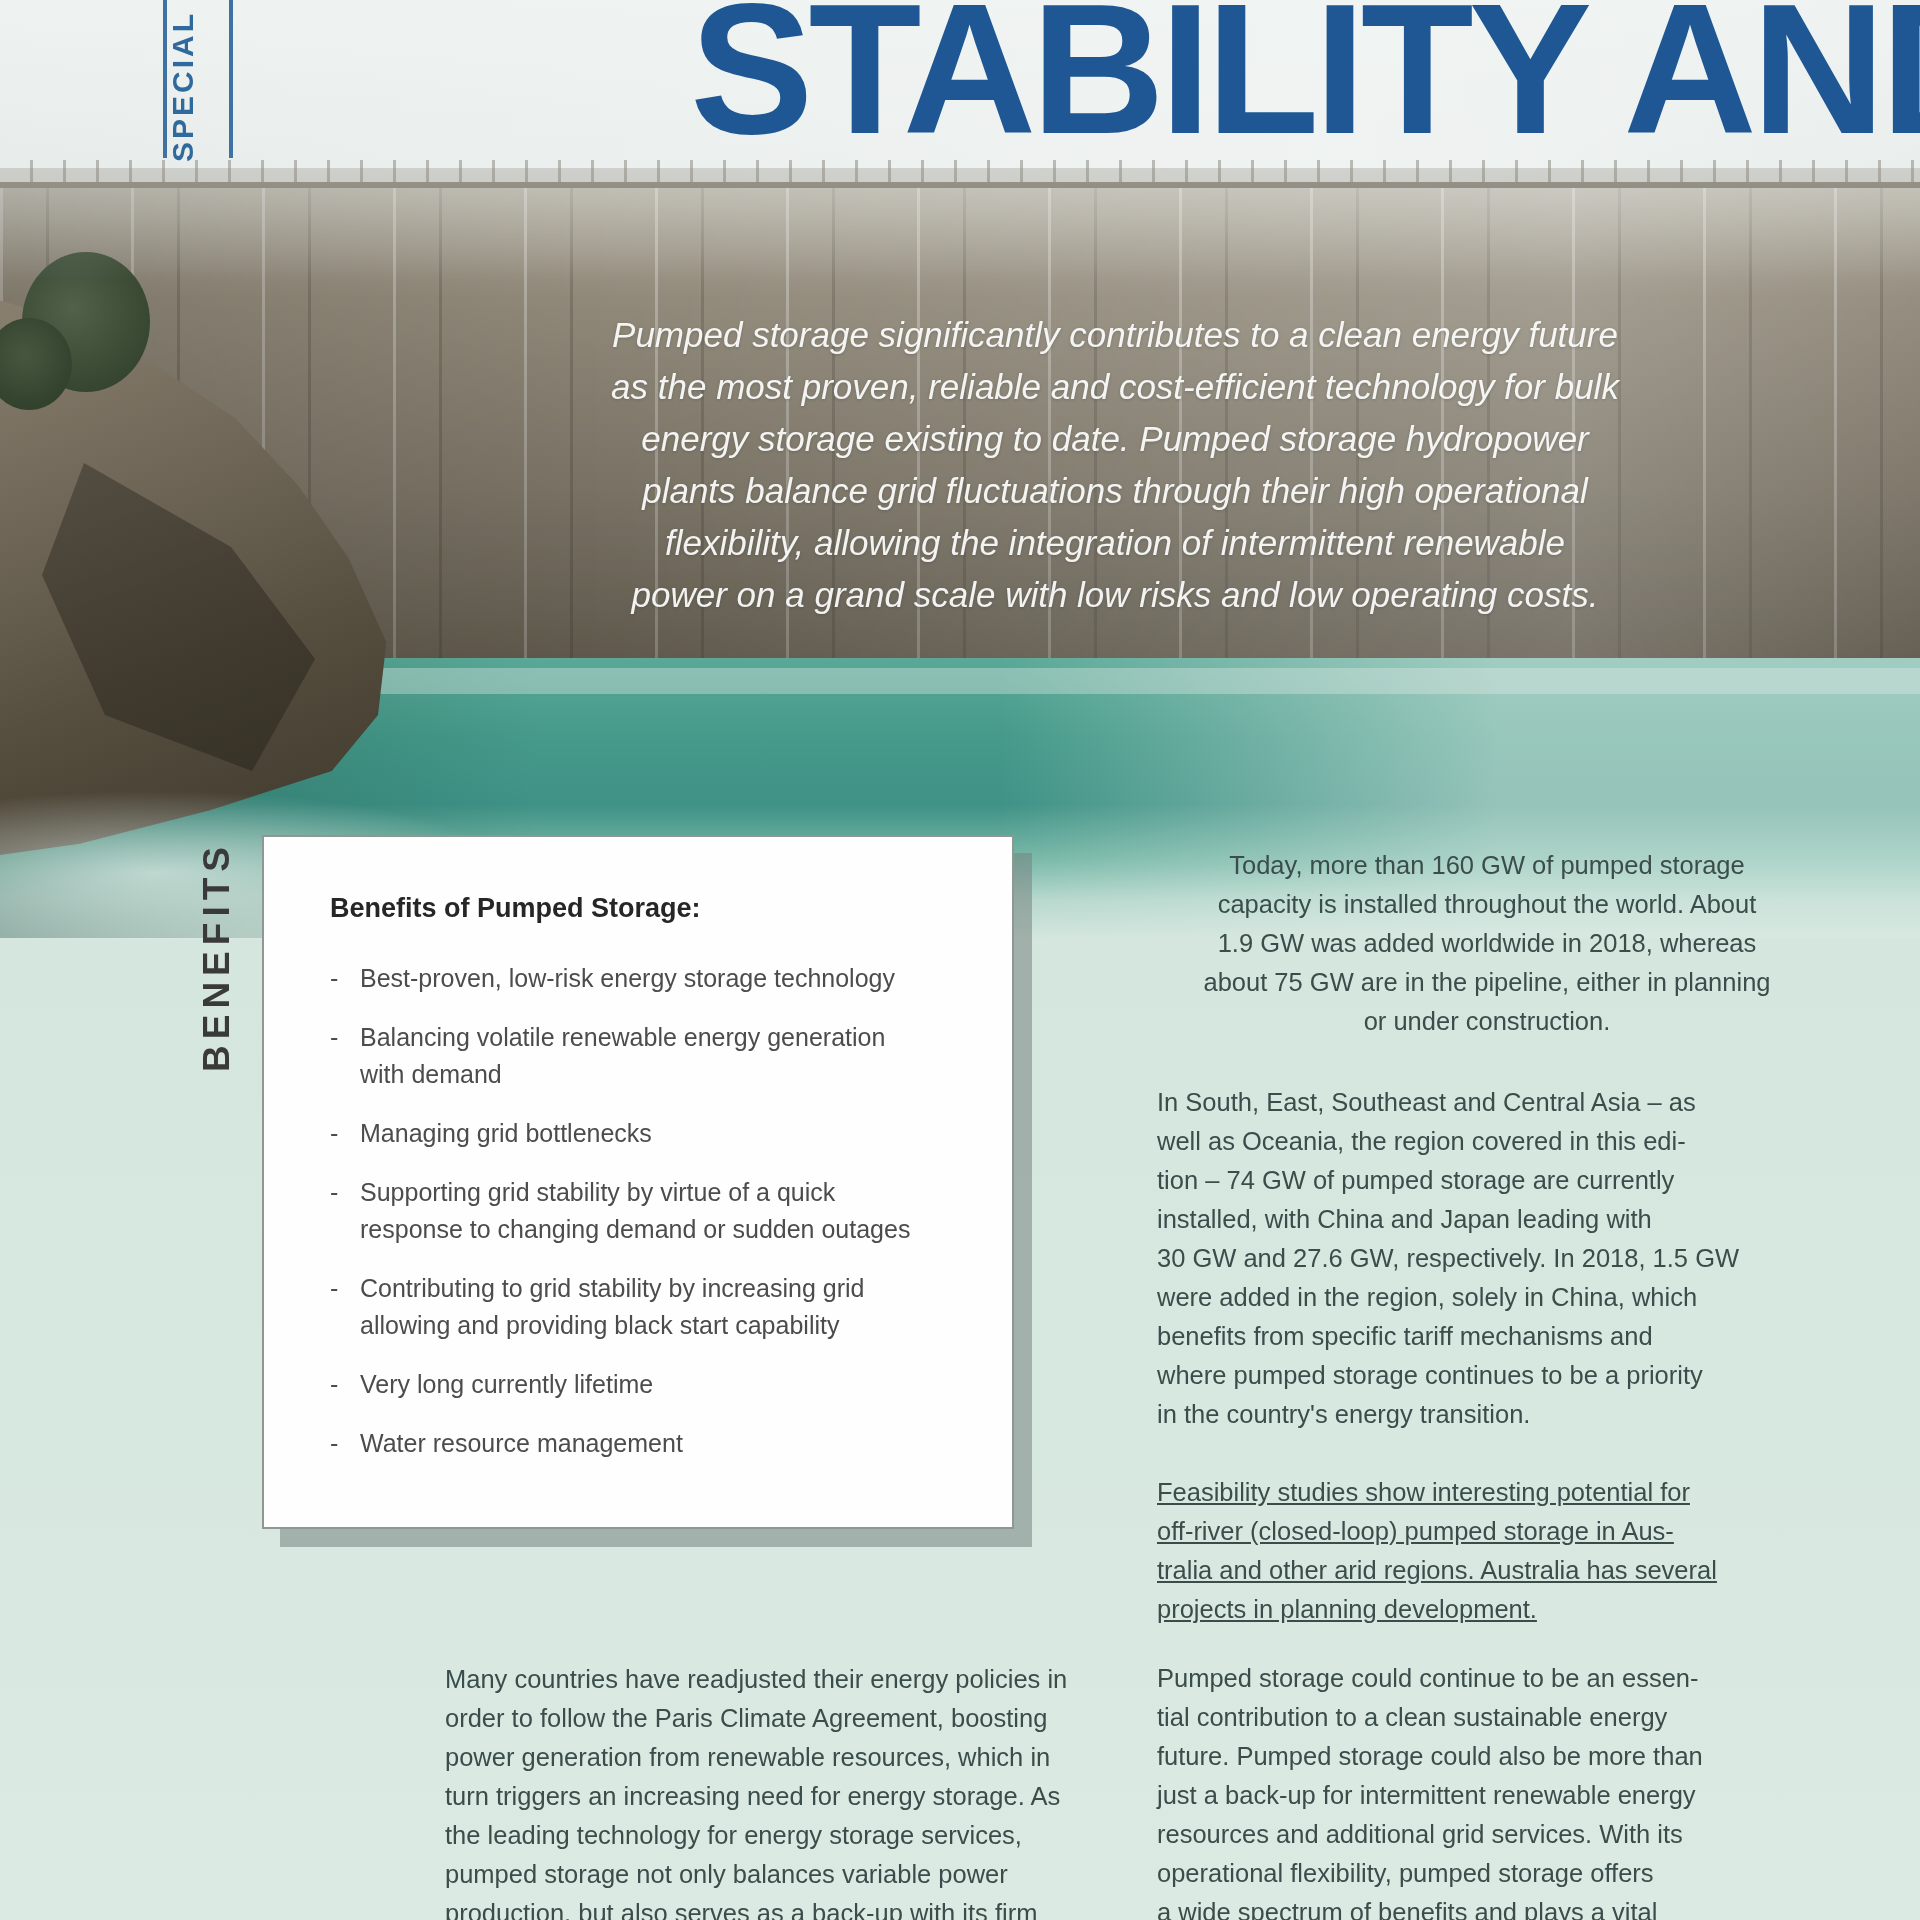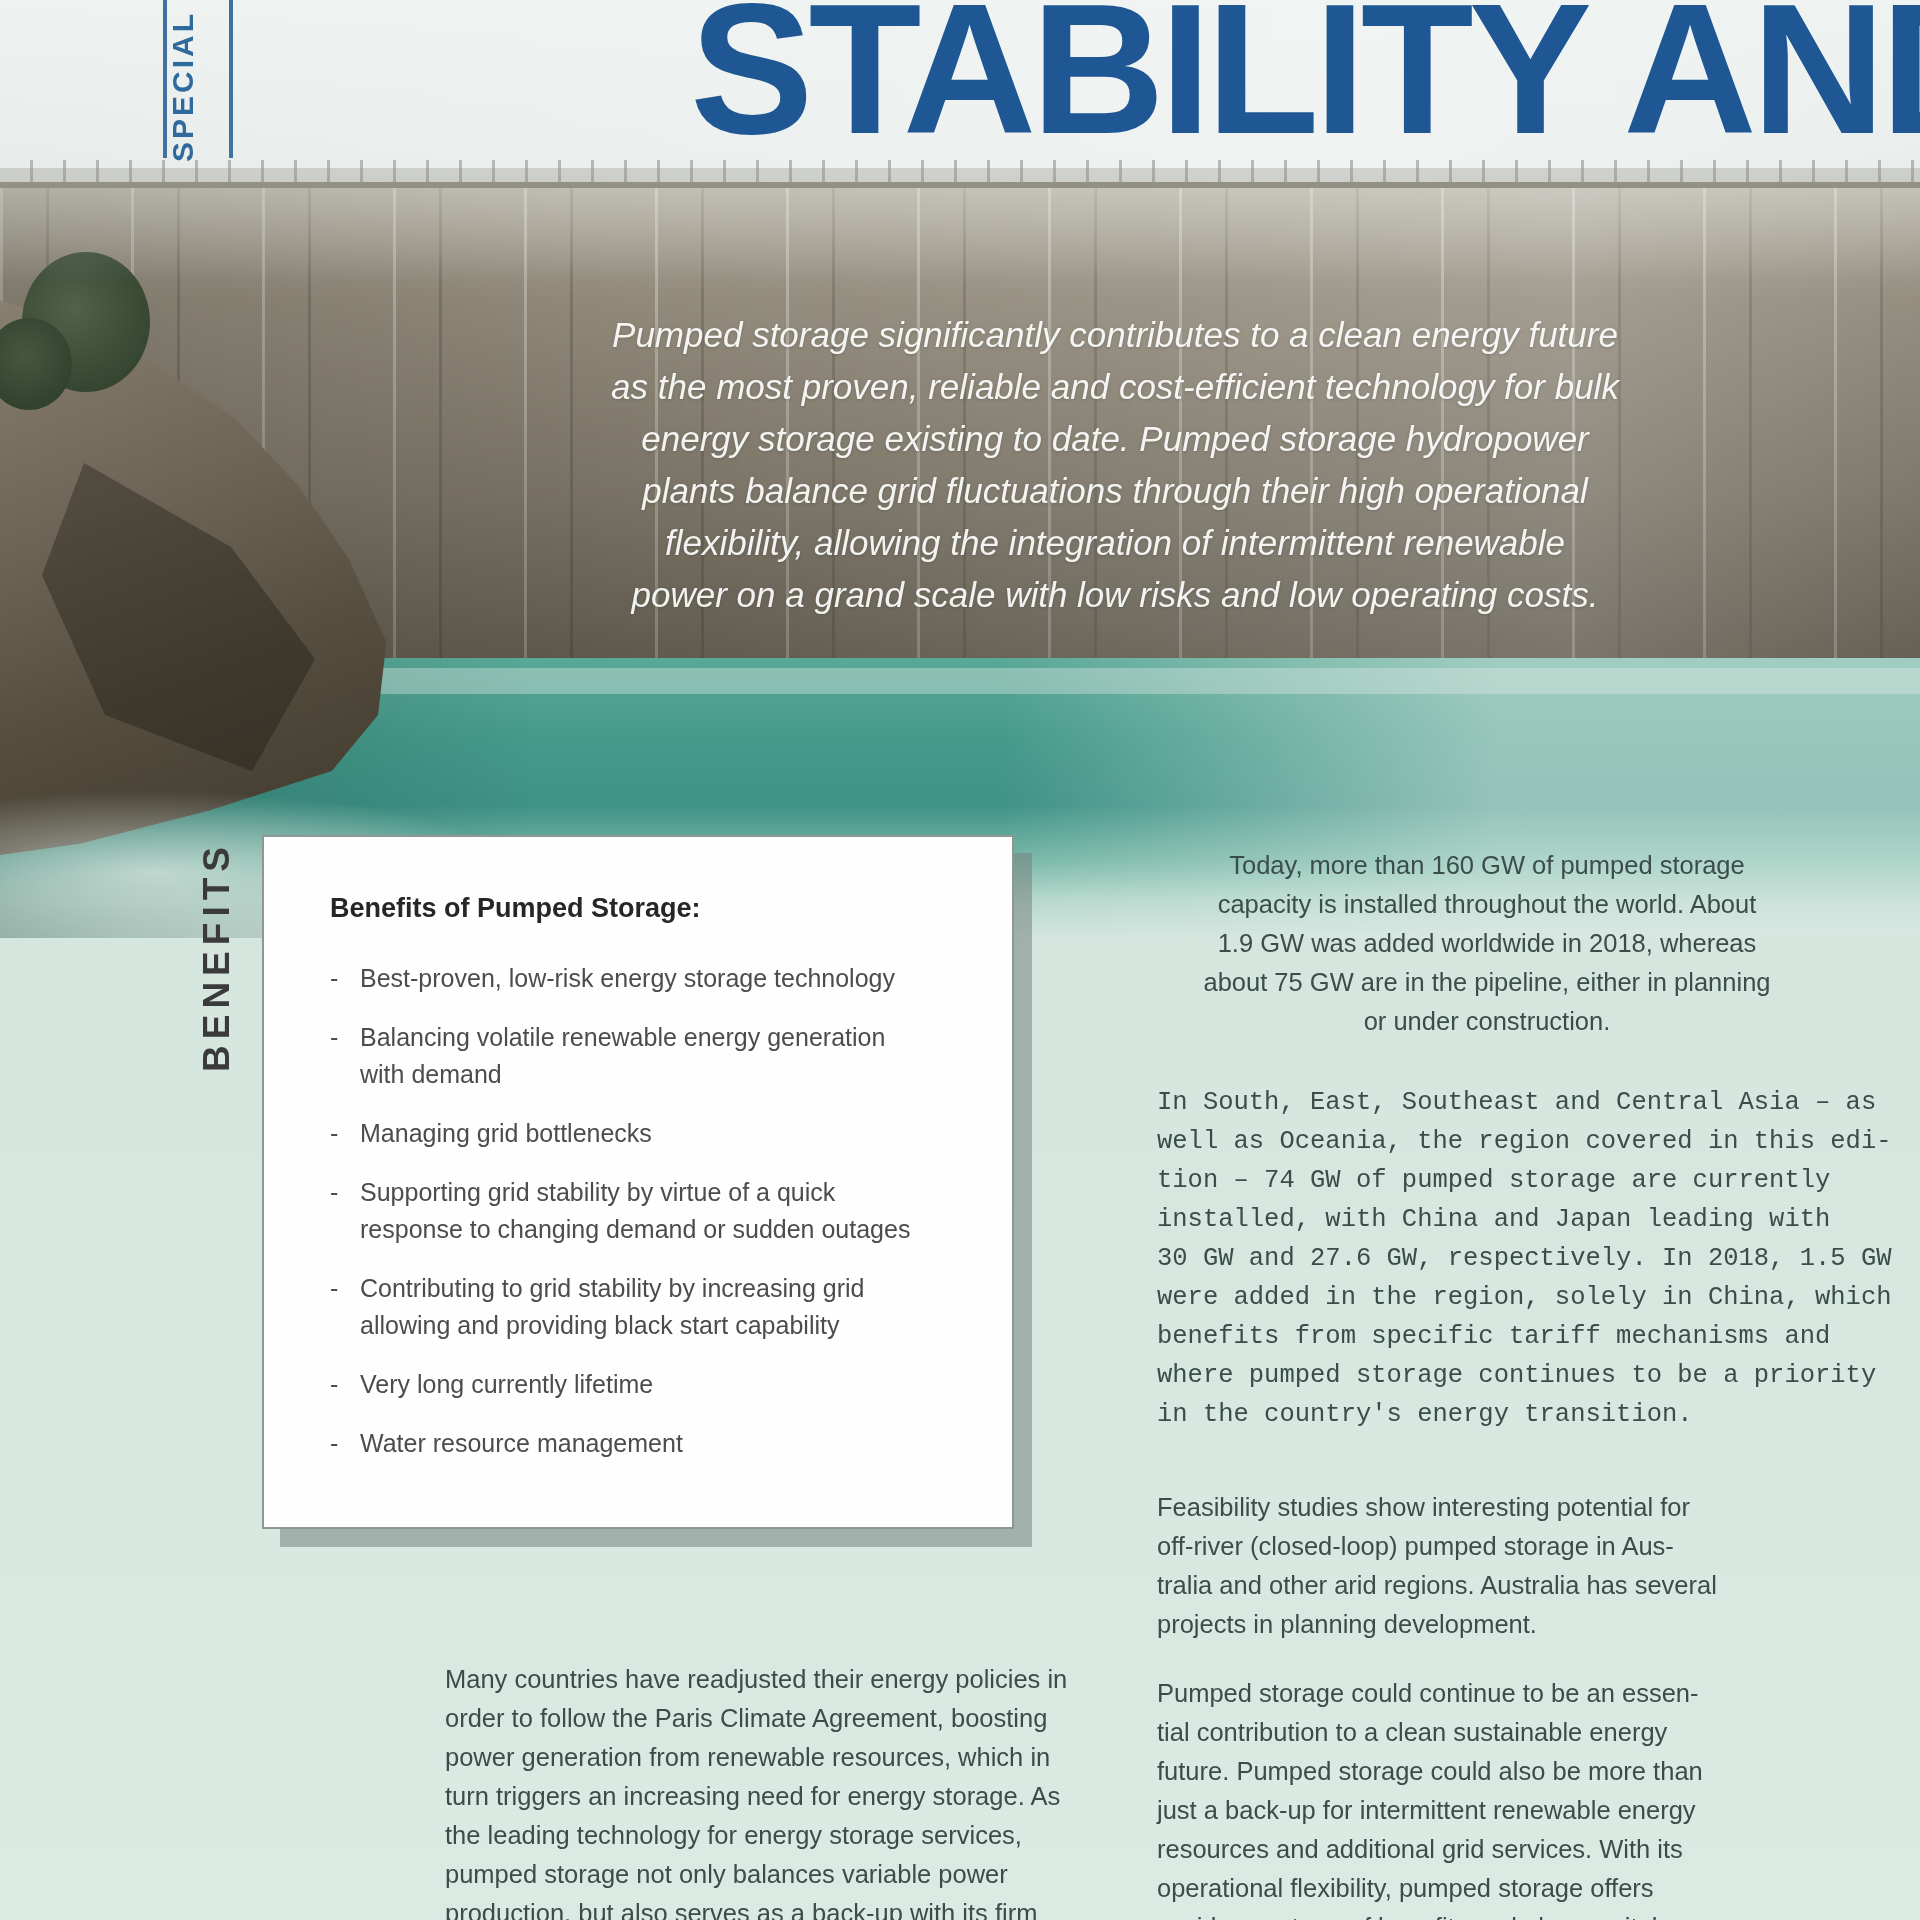--- a/index.html
+++ b/index.html
@@ -70,22 +70,22 @@
          padding:56px 28px 12px 66px;}
   .benefits-heading{font-size:27px;font-weight:bold;color:#262626;margin:0 0 36px 0;}
   .benefit-list{display:flex;flex-direction:column;gap:22px;}
   .benefit-item{display:flex;font-size:25px;line-height:37px;color:#4c4c4c;}
   .benefit-item .dash{width:30px;flex:0 0 30px;}
   .benefit-item .btxt{white-space:pre;}
   .bodycol{position:absolute;font-size:25.5px;line-height:39px;color:#3b4d4b;}
   .bodycol p{margin:0;white-space:pre;}
   .col-right{left:1157px;top:846px;width:660px;}
   .col-right .p1{margin-bottom:42px;text-align:center;}
-  .col-right .p2{margin-bottom:54px;font-family:Liberation Mono, monospace;}
-  .col-right .p3{margin-bottom:30px;}
+  .col-right .p2{margin-bottom:39px;}
+  .col-right .p3{margin-bottom:30px;text-decoration:underline;}
   .col-bottom-left{left:445px;top:1660px;width:700px;}
 </style>
 </head>
 <body>
 
 <div id="page">
 
   <div class="layer sky"></div>
   <div class="layer railing"></div>
   <div class="layer crest"></div>

